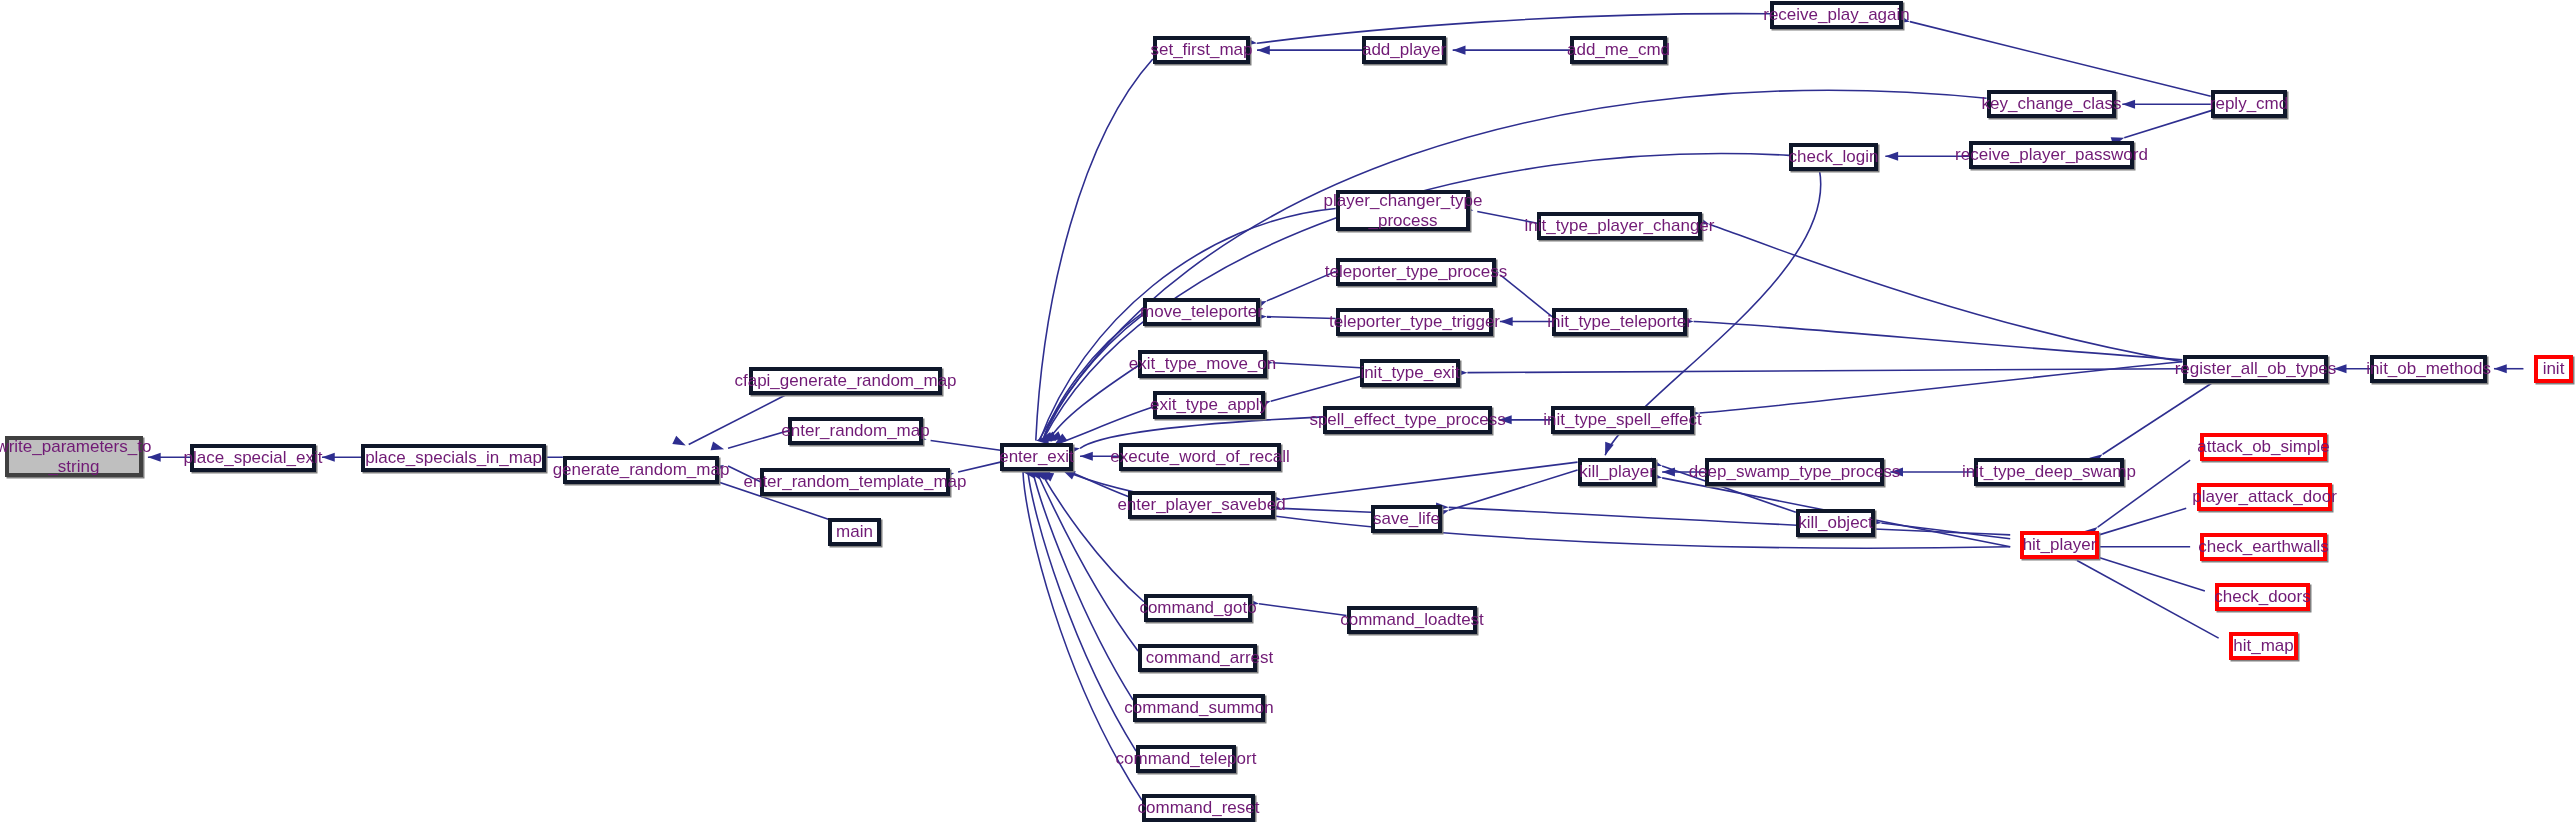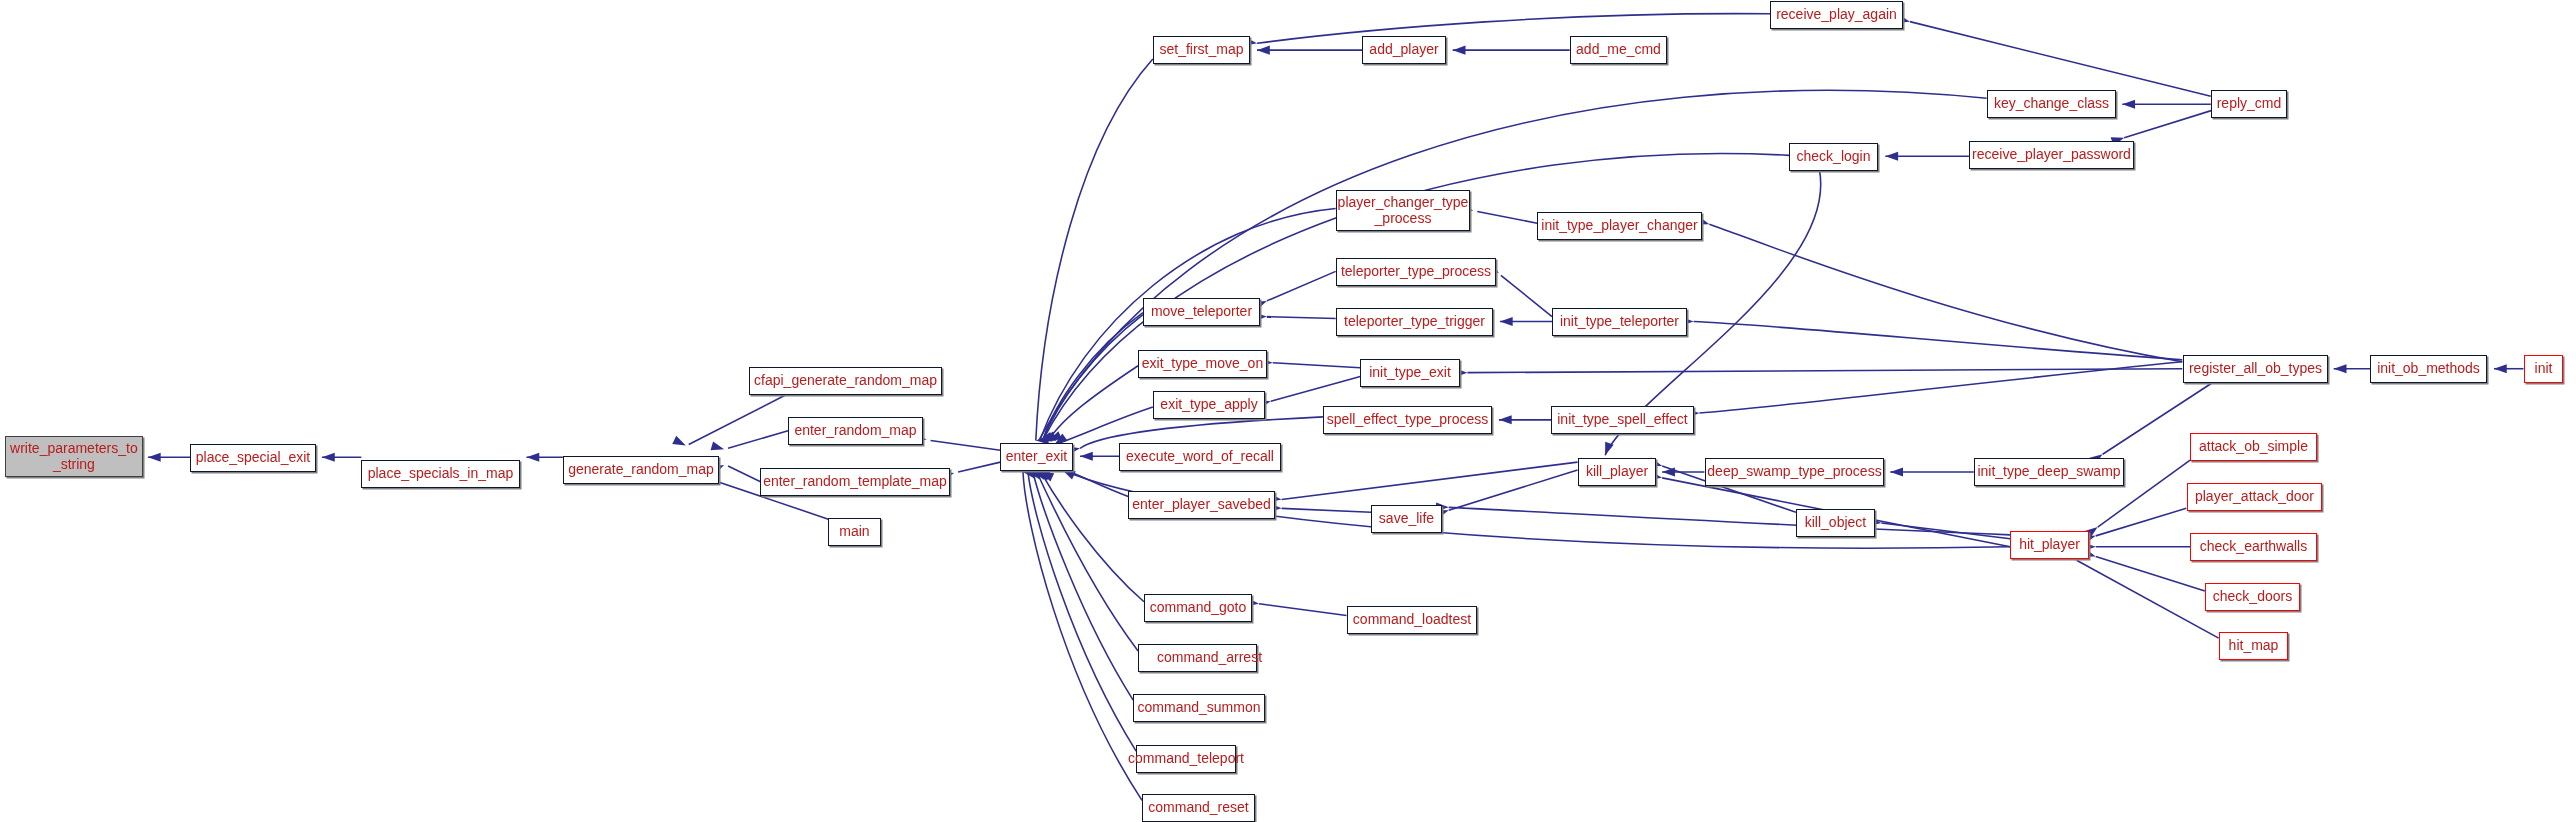--- a/index.html
+++ b/index.html
@@ -14,29 +14,29 @@
   }
   #edges{position:absolute;left:0;top:0;width:2576px;height:822px;}
   .node{
     position:absolute;
     box-sizing:border-box;
     display:flex;
     align-items:center;
     justify-content:center;
     text-align:center;
     background:#ffffff;
-    border:1px solid #0f172a;
-    color:#b91c1c;
-    font-size:14px;
+    border:4px solid #0f172a;
+    color:#701a75;
+    font-size:17px;
     line-height:1.12;
     white-space:pre;
     letter-spacing:0px;
     z-index:5;
   }
-  .node.red{border-color:#ff0000;}
+  .node.red{border-color:#ff0000;margin-left:10px;}
   .node.current{background:#bfbfbf;border-color:#404040;}
   .node.shadow{box-shadow:1.5px 1.5px 0 0 #808080;}
 </style>
 </head>
 <body>
 
 <div id="canvas" style="width: 2576px; height: 822px;">
   <svg id="edges" xmlns="http://www.w3.org/2000/svg" width="2576" height="822" viewBox="0 0 2619 836">
       <path d="M 193 465 L 150 465" fill="none" stroke="#2e2e8f" stroke-width="1.6"></path>
       <polygon points="0,0 13,-4.6 13,4.6" fill="#2e2e8f" transform="translate(150,465) rotate(0)"></polygon>
@@ -163,21 +163,21 @@
       <path d="M 2242 601 L 2131 566" fill="none" stroke="#2e2e8f" stroke-width="1.6"></path>
       <polygon points="0,0 13,-4.6 13,4.6" fill="#2e2e8f" transform="translate(2131,566) rotate(198)"></polygon>
       <path d="M 2256 649 L 2112 570" fill="none" stroke="#2e2e8f" stroke-width="1.6"></path>
       <polygon points="0,0 13,-4.6 13,4.6" fill="#2e2e8f" transform="translate(2112,570) rotate(209)"></polygon>
       <path d="M 1369 626 L 1280 614" fill="none" stroke="#2e2e8f" stroke-width="1.6"></path>
       <polygon points="0,0 13,-4.6 13,4.6" fill="#2e2e8f" transform="translate(1280,614) rotate(188)"></polygon>
     </svg>
 <div class="node shadow current" style="left: 4.9px; top: 436px; width: 138px; height: 41px;">write_parameters_to
 _string</div>
     <div class="node shadow" style="left: 190px; top: 444px; width: 126px; height: 27.5px;">place_special_exit</div>
-    <div class="node shadow" style="left: 361px; top: 460px; width: 159px; height: 27.5px;">place_specials_in_map</div>
+    <div class="node shadow" style="left: 361px; top: 444px; width: 185px; height: 27.5px;">place_specials_in_map</div>
     <div class="node shadow" style="left: 563px; top: 444px; width: 156px; height: 27.5px; margin-top: 12px;">generate_random_map</div>
     <div class="node shadow" style="left: 749px; top: 367px; width: 193px; height: 27.5px;">cfapi_generate_random_map</div>
     <div class="node shadow" style="left: 788px; top: 417px; width: 135px; height: 27.5px;">enter_random_map</div>
     <div class="node shadow" style="left: 760px; top: 468px; width: 190px; height: 27.5px;">enter_random_template_map</div>
     <div class="node shadow" style="left: 828px; top: 518px; width: 53px; height: 27.5px;">main</div>
     <div class="node shadow" style="left: 1000px; top: 443px; width: 73px; height: 27.5px;">enter_exit</div>
     <div class="node shadow" style="left: 1153px; top: 36px; width: 97px; height: 27.5px;">set_first_map</div>
     <div class="node shadow" style="left: 1362px; top: 36px; width: 84px; height: 27.5px;">add_player</div>
     <div class="node shadow" style="left: 1570px; top: 36px; width: 97px; height: 27.5px;">add_me_cmd</div>
     <div class="node shadow" style="left: 1770px; top: 1px; width: 133px; height: 27.5px;">receive_play_again</div>

